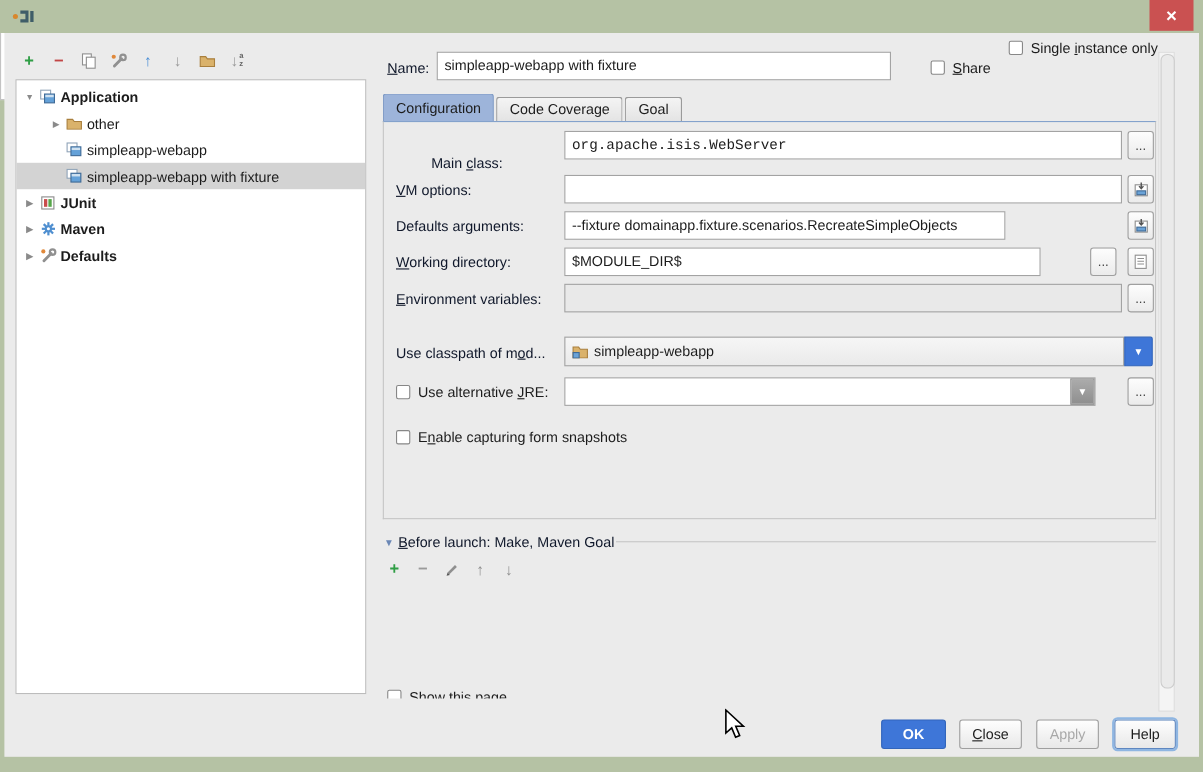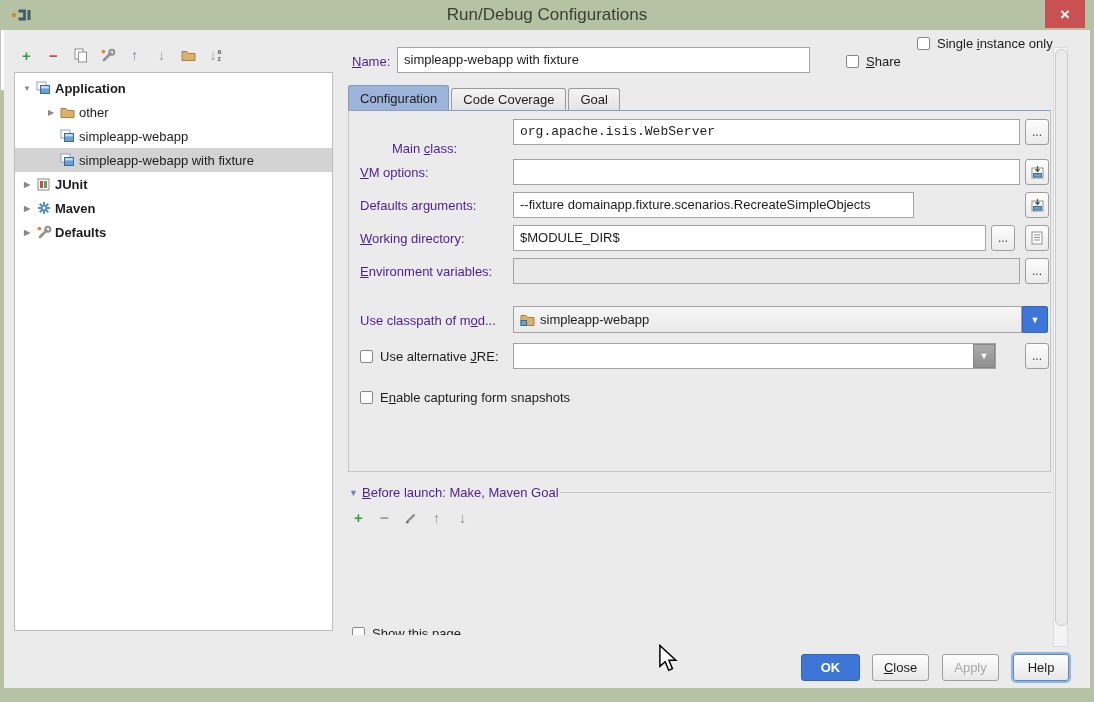--- a/index.html
+++ b/index.html
@@ -32,21 +32,21 @@
   .sort-az{display:flex;flex-direction:column;font-size:7px;line-height:7px;color:#666;margin-left:1px;}
   
   .tree{left:14px;top:72px;width:319px;height:559px;background:#fff;border:1px solid #bcbcbc;box-sizing:border-box;padding-top:3px;}
   .trow{height:24px;display:flex;align-items:center;cursor:pointer;white-space:nowrap;}
   .trow.sel{background:#d3d3d3;}
   .trow .arrow{width:16px;text-align:center;color:#8a8a8a;font-size:8px;flex:0 0 16px;}
   .trow .ticn{width:17px;display:flex;justify-content:center;flex:0 0 17px;margin-right:3px;}
   .trow.bold{font-weight:bold;}
   .ind0{padding-left:4px;} .ind1{padding-left:28px;}
   
-  .lbl{position:absolute;color:#4c1d95;}
+  .lbl{position:absolute;color:#0f172a;}
   .mn{text-decoration:underline;}
   .fld{position:absolute;height:26px;background:#fff;border:1px solid #a3a3a3;box-sizing:border-box;
     line-height:24px;padding:0 6px;white-space:nowrap;overflow:hidden;cursor:text;}
   .fld.disabled{background:#e9e9e9;cursor:default;}
   .sbtn{position:absolute;width:24px;height:26px;box-sizing:border-box;border:1px solid #9f9f9f;border-radius:3px;
     background:linear-gradient(#fdfdfd,#ebebeb);display:flex;align-items:center;justify-content:center;
     font-size:12px;color:#444;cursor:pointer;}
   .cb{display:inline-block;width:13px;height:13px;background:#fff;border:1px solid #878787;
     box-sizing:border-box;border-radius:2px;vertical-align:-2px;cursor:pointer;flex:0 0 13px;}
   .cbrow{position:absolute;display:flex;align-items:center;gap:7px;cursor:default;}
@@ -92,21 +92,20 @@
 </style>
 </head>
 <body>
 
 <div class="abs titlebar">
   <svg class="abs logo" viewBox="0 0 24 20">
     <circle cx="4" cy="10" r="2.3" fill="#d8872c"></circle>
     <path d="M8.5 6 h6 v8 h-6" fill="none" stroke="#3f5d68" stroke-width="2.8"></path>
     <rect x="17.5" y="5" width="3" height="10" fill="#3f5d68"></rect>
   </svg>
-  <div class="abs win-title">Run/Debug Configurations</div>
   <div class="abs close-btn">
     <span>×</span>
   </div>
 </div>
 
 <div class="abs content"></div>
 
 <div class="abs ltoolbar">
   <span class="ticon g-plus">+</span>
   <span class="ticon g-minus">−</span>
@@ -260,21 +259,21 @@
 <div class="fld" style="left:513px;top:192px;width:401px;">--fixture domainapp.fixture.scenarios.RecreateSimpleObjects</div>
 <div class="sbtn" style="left:1025px;top:192px;">
   <svg width="15" height="15" viewBox="0 0 15 15">
     <rect x="2" y="3" width="11" height="10" fill="#fff" stroke="#8f8f8f"></rect>
     <rect x="3.5" y="8.5" width="8" height="3.5" fill="#6aa3d8" stroke="#3f6a96"></rect>
     <path d="M7.5 1 v5 M5.5 4.2 L7.5 6.5 L9.5 4.2" stroke="#555" stroke-width="1.3" fill="none"></path>
   </svg>
 </div>
 
 <div class="lbl" style="left:360px;top:231px;"><span></span><span class="mn">W</span><span>orking directory:</span></div>
-<div class="fld" style="left:513px;top:225px;width:473px;">$MODULE_DIR$</div>
+<div class="fld" style="left:513px;top:225px;width:433px;">$MODULE_DIR$</div>
 <div class="sbtn" style="left:991px;top:225px;">
     <span>...</span>
   </div>
 <div class="sbtn" style="left:1025px;top:225px;">
   <svg width="12" height="14" viewBox="0 0 12 14">
     <rect x="1" y="1" width="10" height="12" fill="#fff" stroke="#8f8f8f"></rect>
     <path d="M3 4 h6 M3 6.5 h6 M3 9 h6" stroke="#8f8f8f"></path>
   </svg>
 </div>
 

